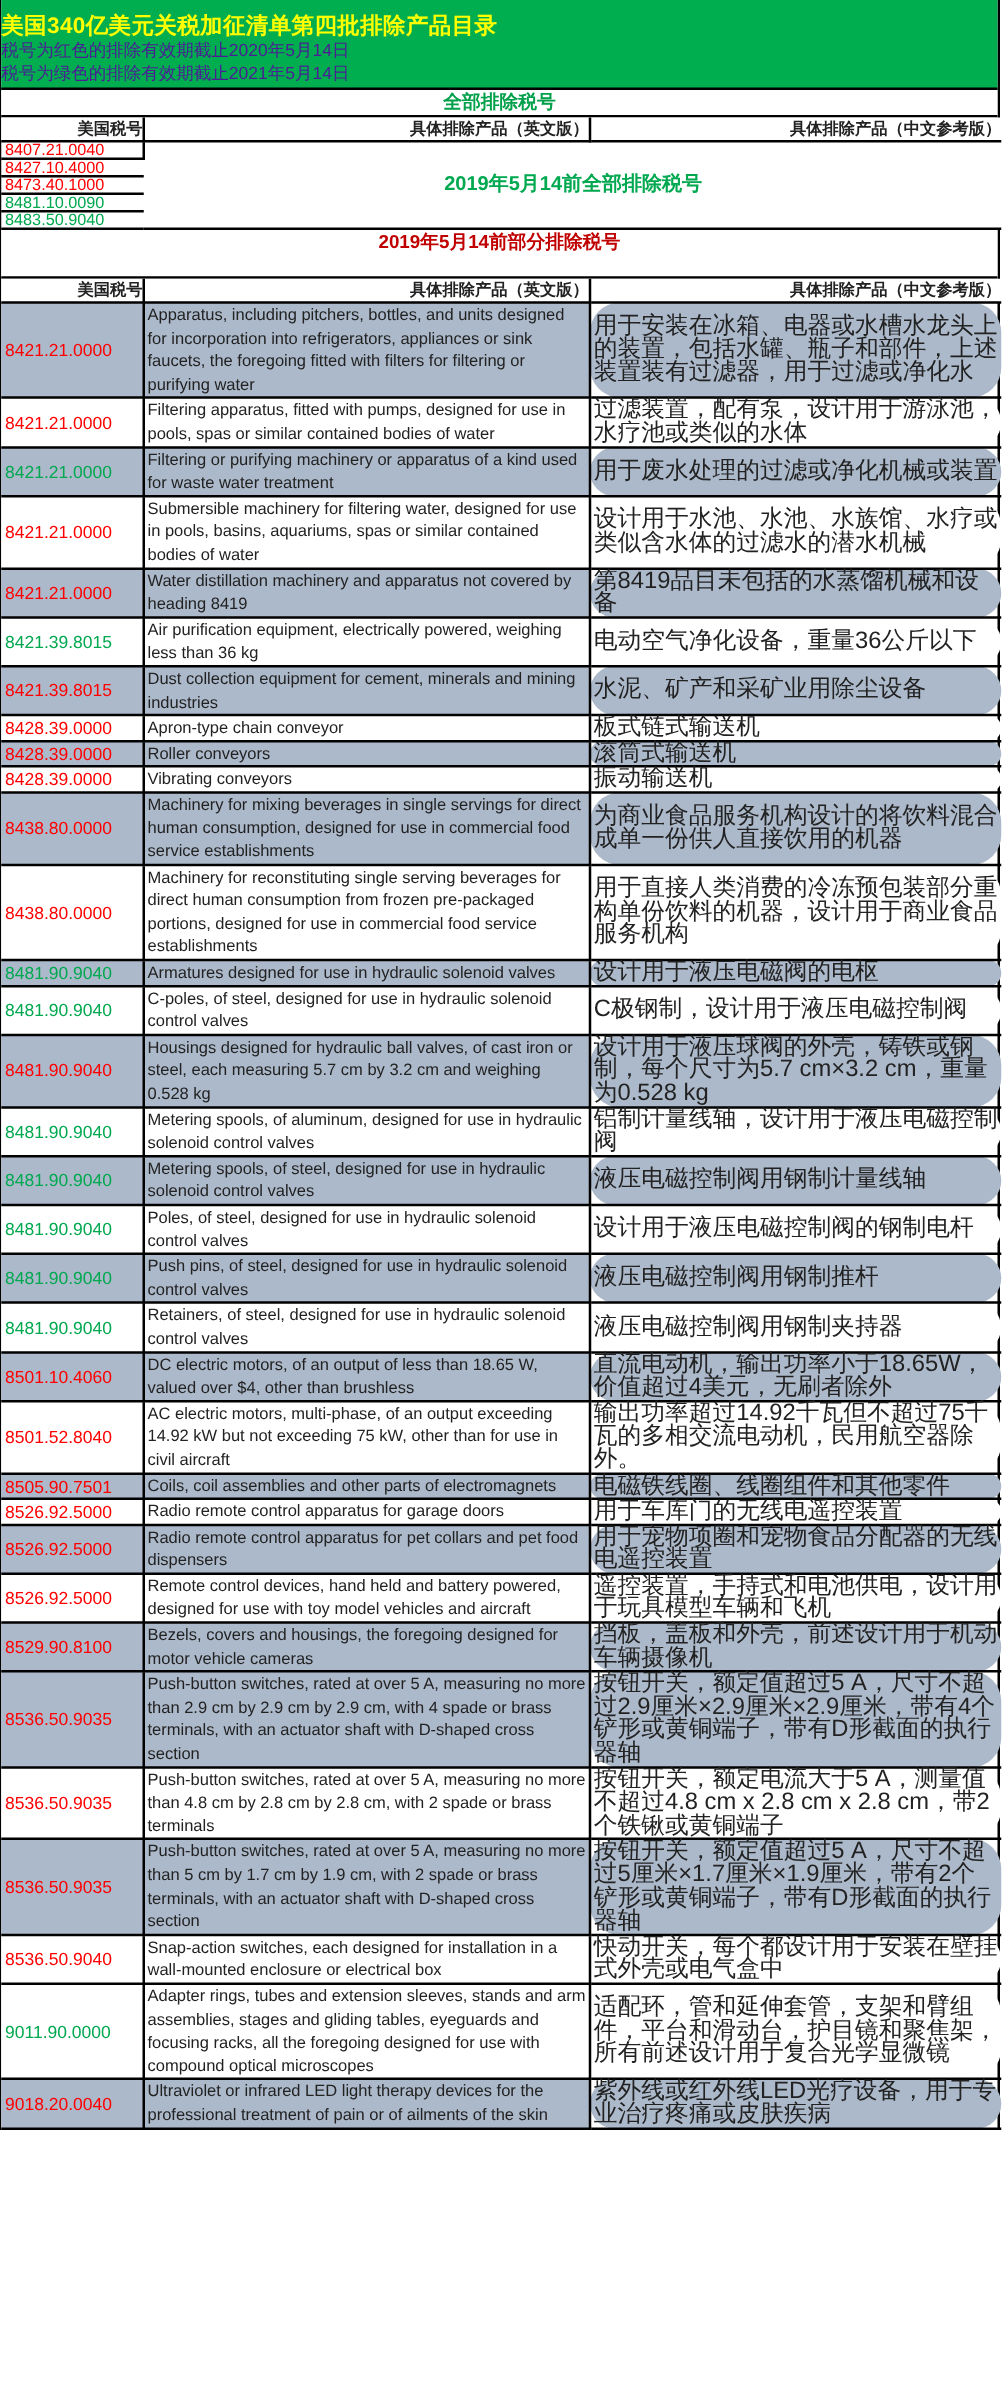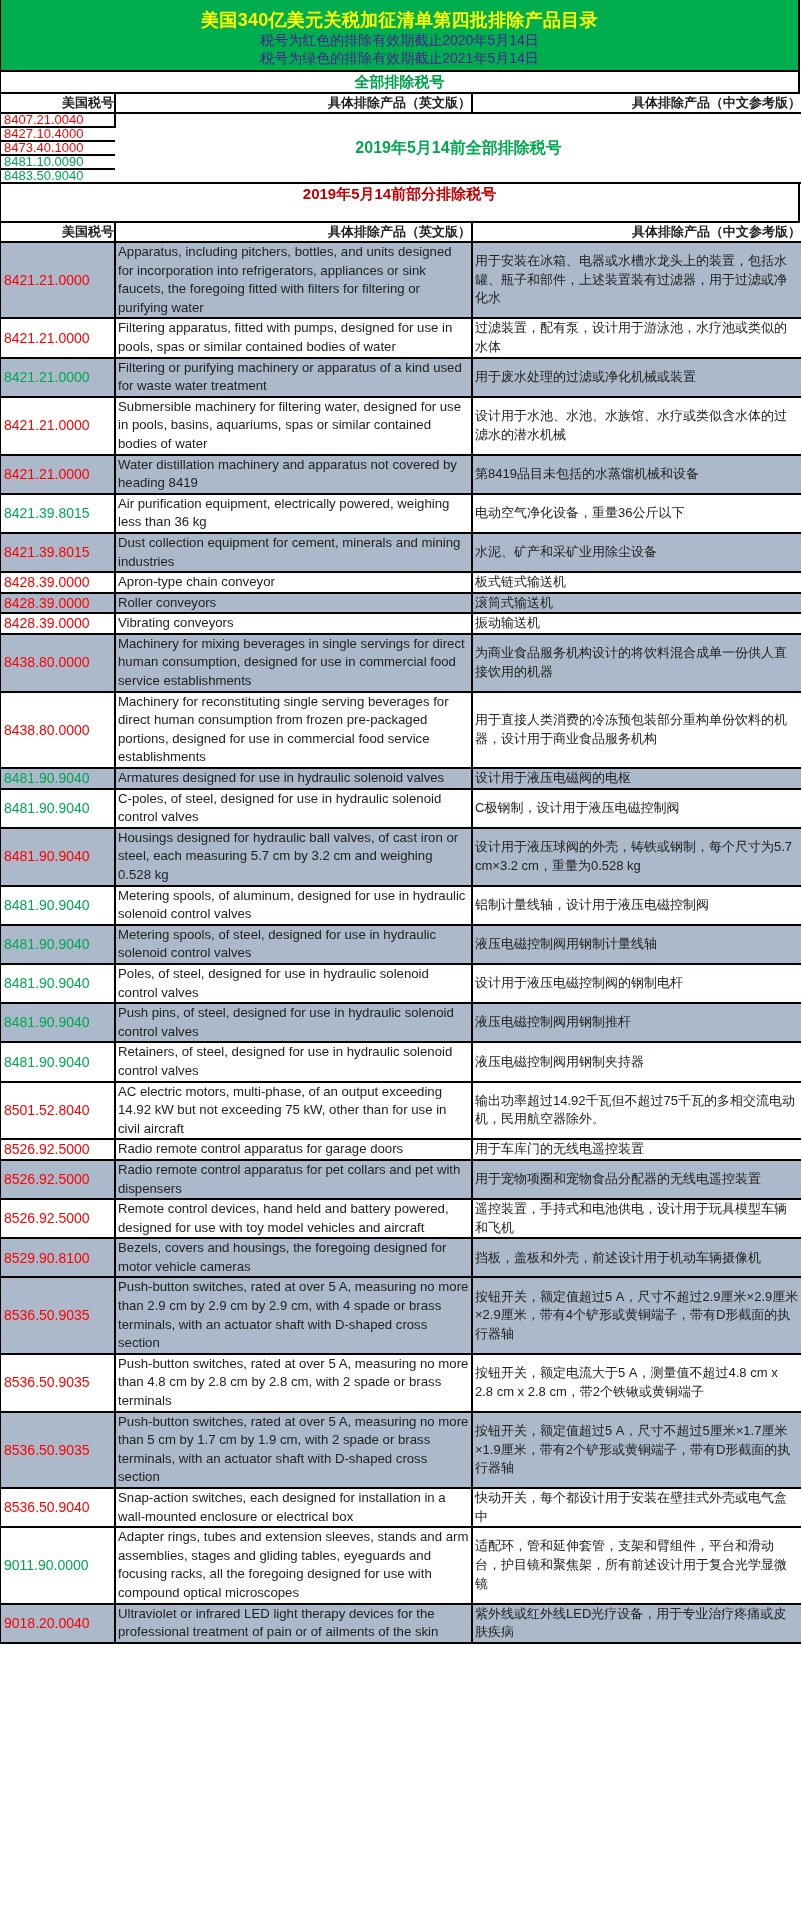--- a/index.html
+++ b/index.html
@@ -1,37 +1,37 @@
 <!DOCTYPE html>
 <html><head>
 <meta charset="utf-8">
 <style>
   html, body { margin: 0; padding: 0; background: #ffffff; }
   body { width: 802px; height: 1924px; overflow: hidden; font-family: "Liberation Sans", "DejaVu Sans", sans-serif; }
   .sheet { width: 800px; border-right: 2px solid #000; border-left: 1px solid #000; box-sizing: border-box; }
-  .title-block { background: #00ad4f; text-align: center; height: 72px; border-bottom: 2px solid #000; box-sizing: border-box; padding-top: 9px; }
+  .title-block { background: #00ad4f; text-align: left; height: 72px; border-bottom: 2px solid #000; box-sizing: border-box; padding-top: 9px; }
   .title-main { color: #ffff00; font-size: 18px; font-weight: bold; line-height: 22px; letter-spacing: 0.3px; }
   .title-sub { color: #4c1d95; font-size: 14px; line-height: 18px; }
   .band { text-align: center; font-weight: bold; background: #fff; border-bottom: 2px solid #000; box-sizing: border-box; }
   .band.green { color: #00a04a; font-size: 15px; height: 22px; line-height: 20px; text-align: center; }
   .band.dark-red { color: #c00000; font-size: 15px; height: 39px; line-height: 20px; }
   table { border-collapse: collapse; width: 100%; table-layout: fixed; }
   col.c1 { width: 114px; } col.c2 { width: 357px; } col.c3 { width: 329px; }
   th { font-size: 13px; font-weight: bold; color: #222; height: 18px; padding: 0; border-right: 2px solid #000; border-bottom: 2px solid #000; text-align: right; background: #fff; }
   th:last-child { border-right: none; }
   td { font-size: 13.2px; line-height: 18.6px; color: #222; padding: 0 2px; border-right: 2px solid #000; border-bottom: 2px solid #000; vertical-align: middle; }
   td:last-child { border-right: none; }
   td.code { font-size: 14px; padding-left: 3px; white-space: nowrap; }
   td.code.red { color: #ff0000; }
   td.code.green { color: #00a84f; }
   tr.shaded td { background: #acb9ca; }
   tr.plain td { background: #ffffff; }
   .top-codes td.code { height: 12px; line-height: 12px; font-size: 13px; }
   .top-codes td.merged { text-align: center; font-size: 16px; font-weight: bold; color: #00a84f; background: #fff; }
-  td.cn { font-size: 13px; }
+  td.cn { font-size: 19px; border-radius: 24px; }
 </style>
 </head>
 <body>
 
 <div class="sheet">
   <div class="title-block">
     <div class="title-main">美国340亿美元关税加征清单第四批排除产品目录</div>
     <div class="title-sub">税号为红色的排除有效期截止2020年5月14日</div>
     <div class="title-sub">税号为绿色的排除有效期截止2021年5月14日</div>
   </div>
@@ -180,33 +180,43 @@
         <tr class="shaded">
           <td class="code green">8481.90.9040</td>
           <td>Push pins, of steel, designed for use in hydraulic solenoid control valves</td>
           <td class="cn">液压电磁控制阀用钢制推杆</td>
         </tr>
         <tr class="plain">
           <td class="code green">8481.90.9040</td>
           <td>Retainers, of steel, designed for use in hydraulic solenoid control valves</td>
           <td class="cn">液压电磁控制阀用钢制夹持器</td>
         </tr>
+        <tr class="shaded">
+          <td class="code red">8501.10.4060</td>
+          <td>DC electric motors, of an output of less than 18.65 W, valued over $4, other than brushless</td>
+          <td class="cn">直流电动机，输出功率小于18.65W，价值超过4美元，无刷者除外</td>
+        </tr>
         <tr class="plain">
           <td class="code red">8501.52.8040</td>
           <td>AC electric motors, multi-phase, of an output exceeding 14.92 kW but not exceeding 75 kW, other than for use in civil aircraft</td>
           <td class="cn">输出功率超过14.92千瓦但不超过75千瓦的多相交流电动机，民用航空器除外。</td>
         </tr>
+        <tr class="shaded">
+          <td class="code red">8505.90.7501</td>
+          <td>Coils, coil assemblies and other parts of electromagnets</td>
+          <td class="cn">电磁铁线圈、线圈组件和其他零件</td>
+        </tr>
         <tr class="plain">
           <td class="code red">8526.92.5000</td>
           <td>Radio remote control apparatus for garage doors</td>
           <td class="cn">用于车库门的无线电遥控装置</td>
         </tr>
         <tr class="shaded">
           <td class="code red">8526.92.5000</td>
-          <td>Radio remote control apparatus for pet collars and pet with dispensers</td>
+          <td>Radio remote control apparatus for pet collars and pet food dispensers</td>
           <td class="cn">用于宠物项圈和宠物食品分配器的无线电遥控装置</td>
         </tr>
         <tr class="plain">
           <td class="code red">8526.92.5000</td>
           <td>Remote control devices, hand held and battery powered, designed for use with toy model vehicles and aircraft</td>
           <td class="cn">遥控装置，手持式和电池供电，设计用于玩具模型车辆和飞机</td>
         </tr>
         <tr class="shaded">
           <td class="code red">8529.90.8100</td>
           <td>Bezels, covers and housings, the foregoing designed for motor vehicle cameras</td>

